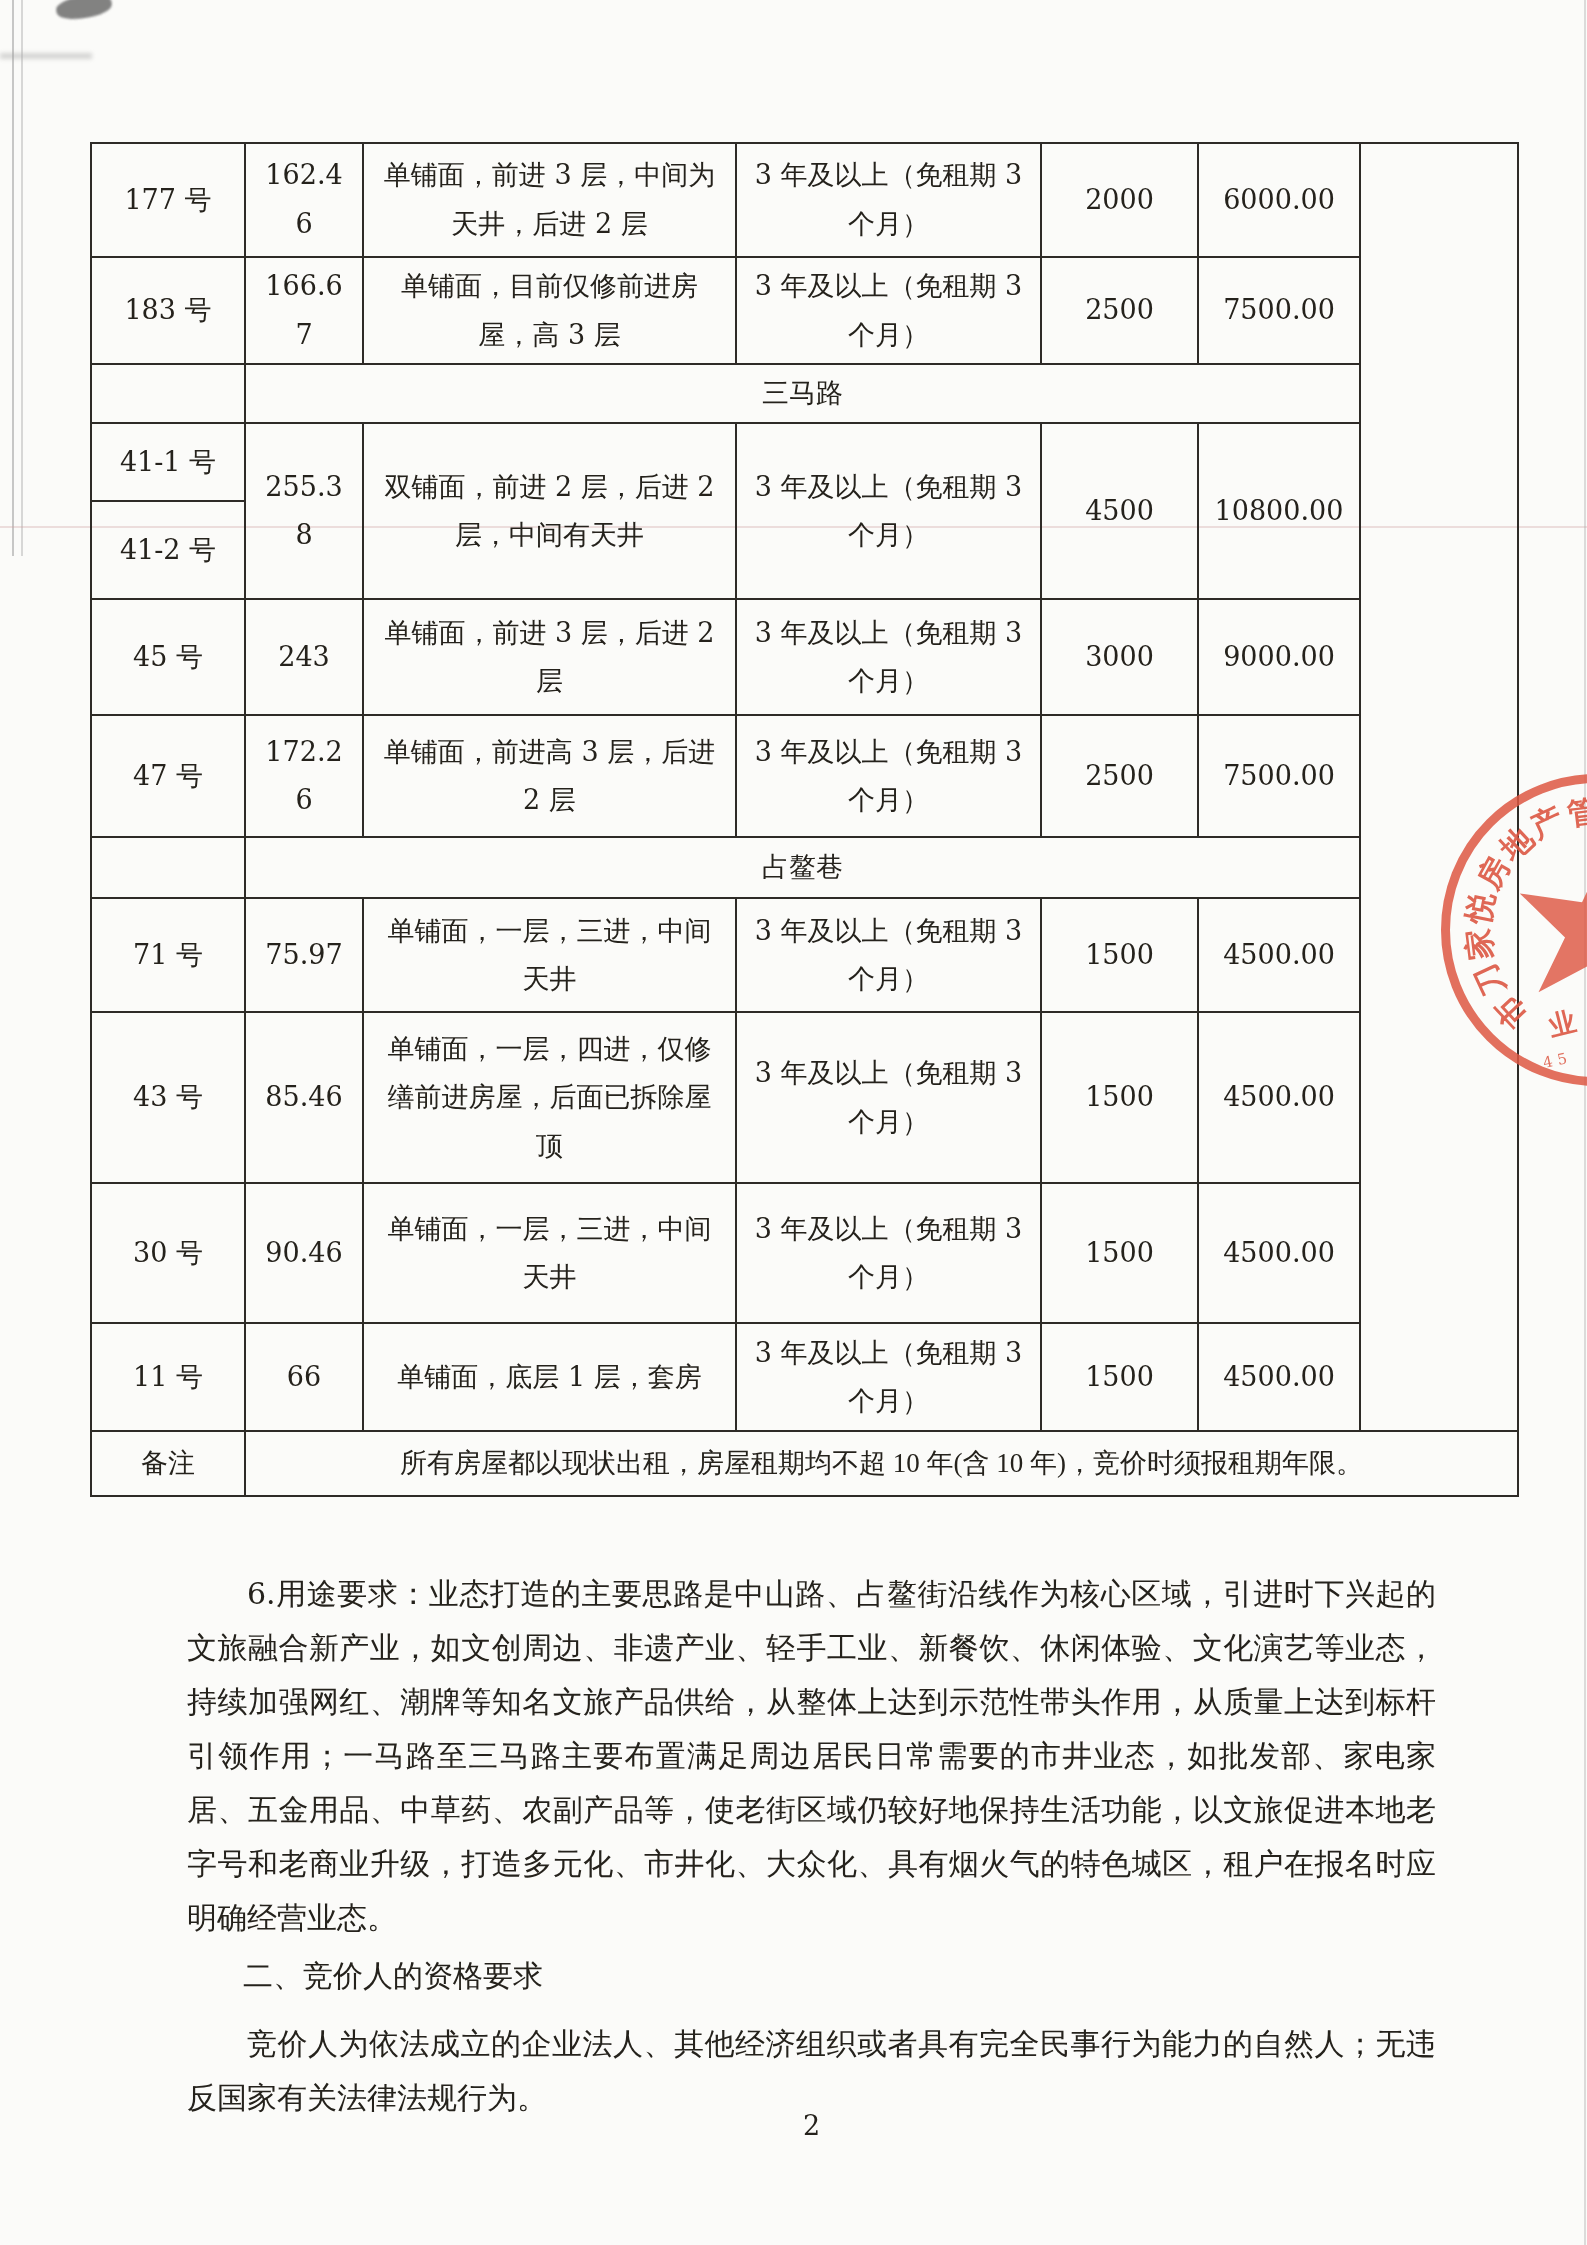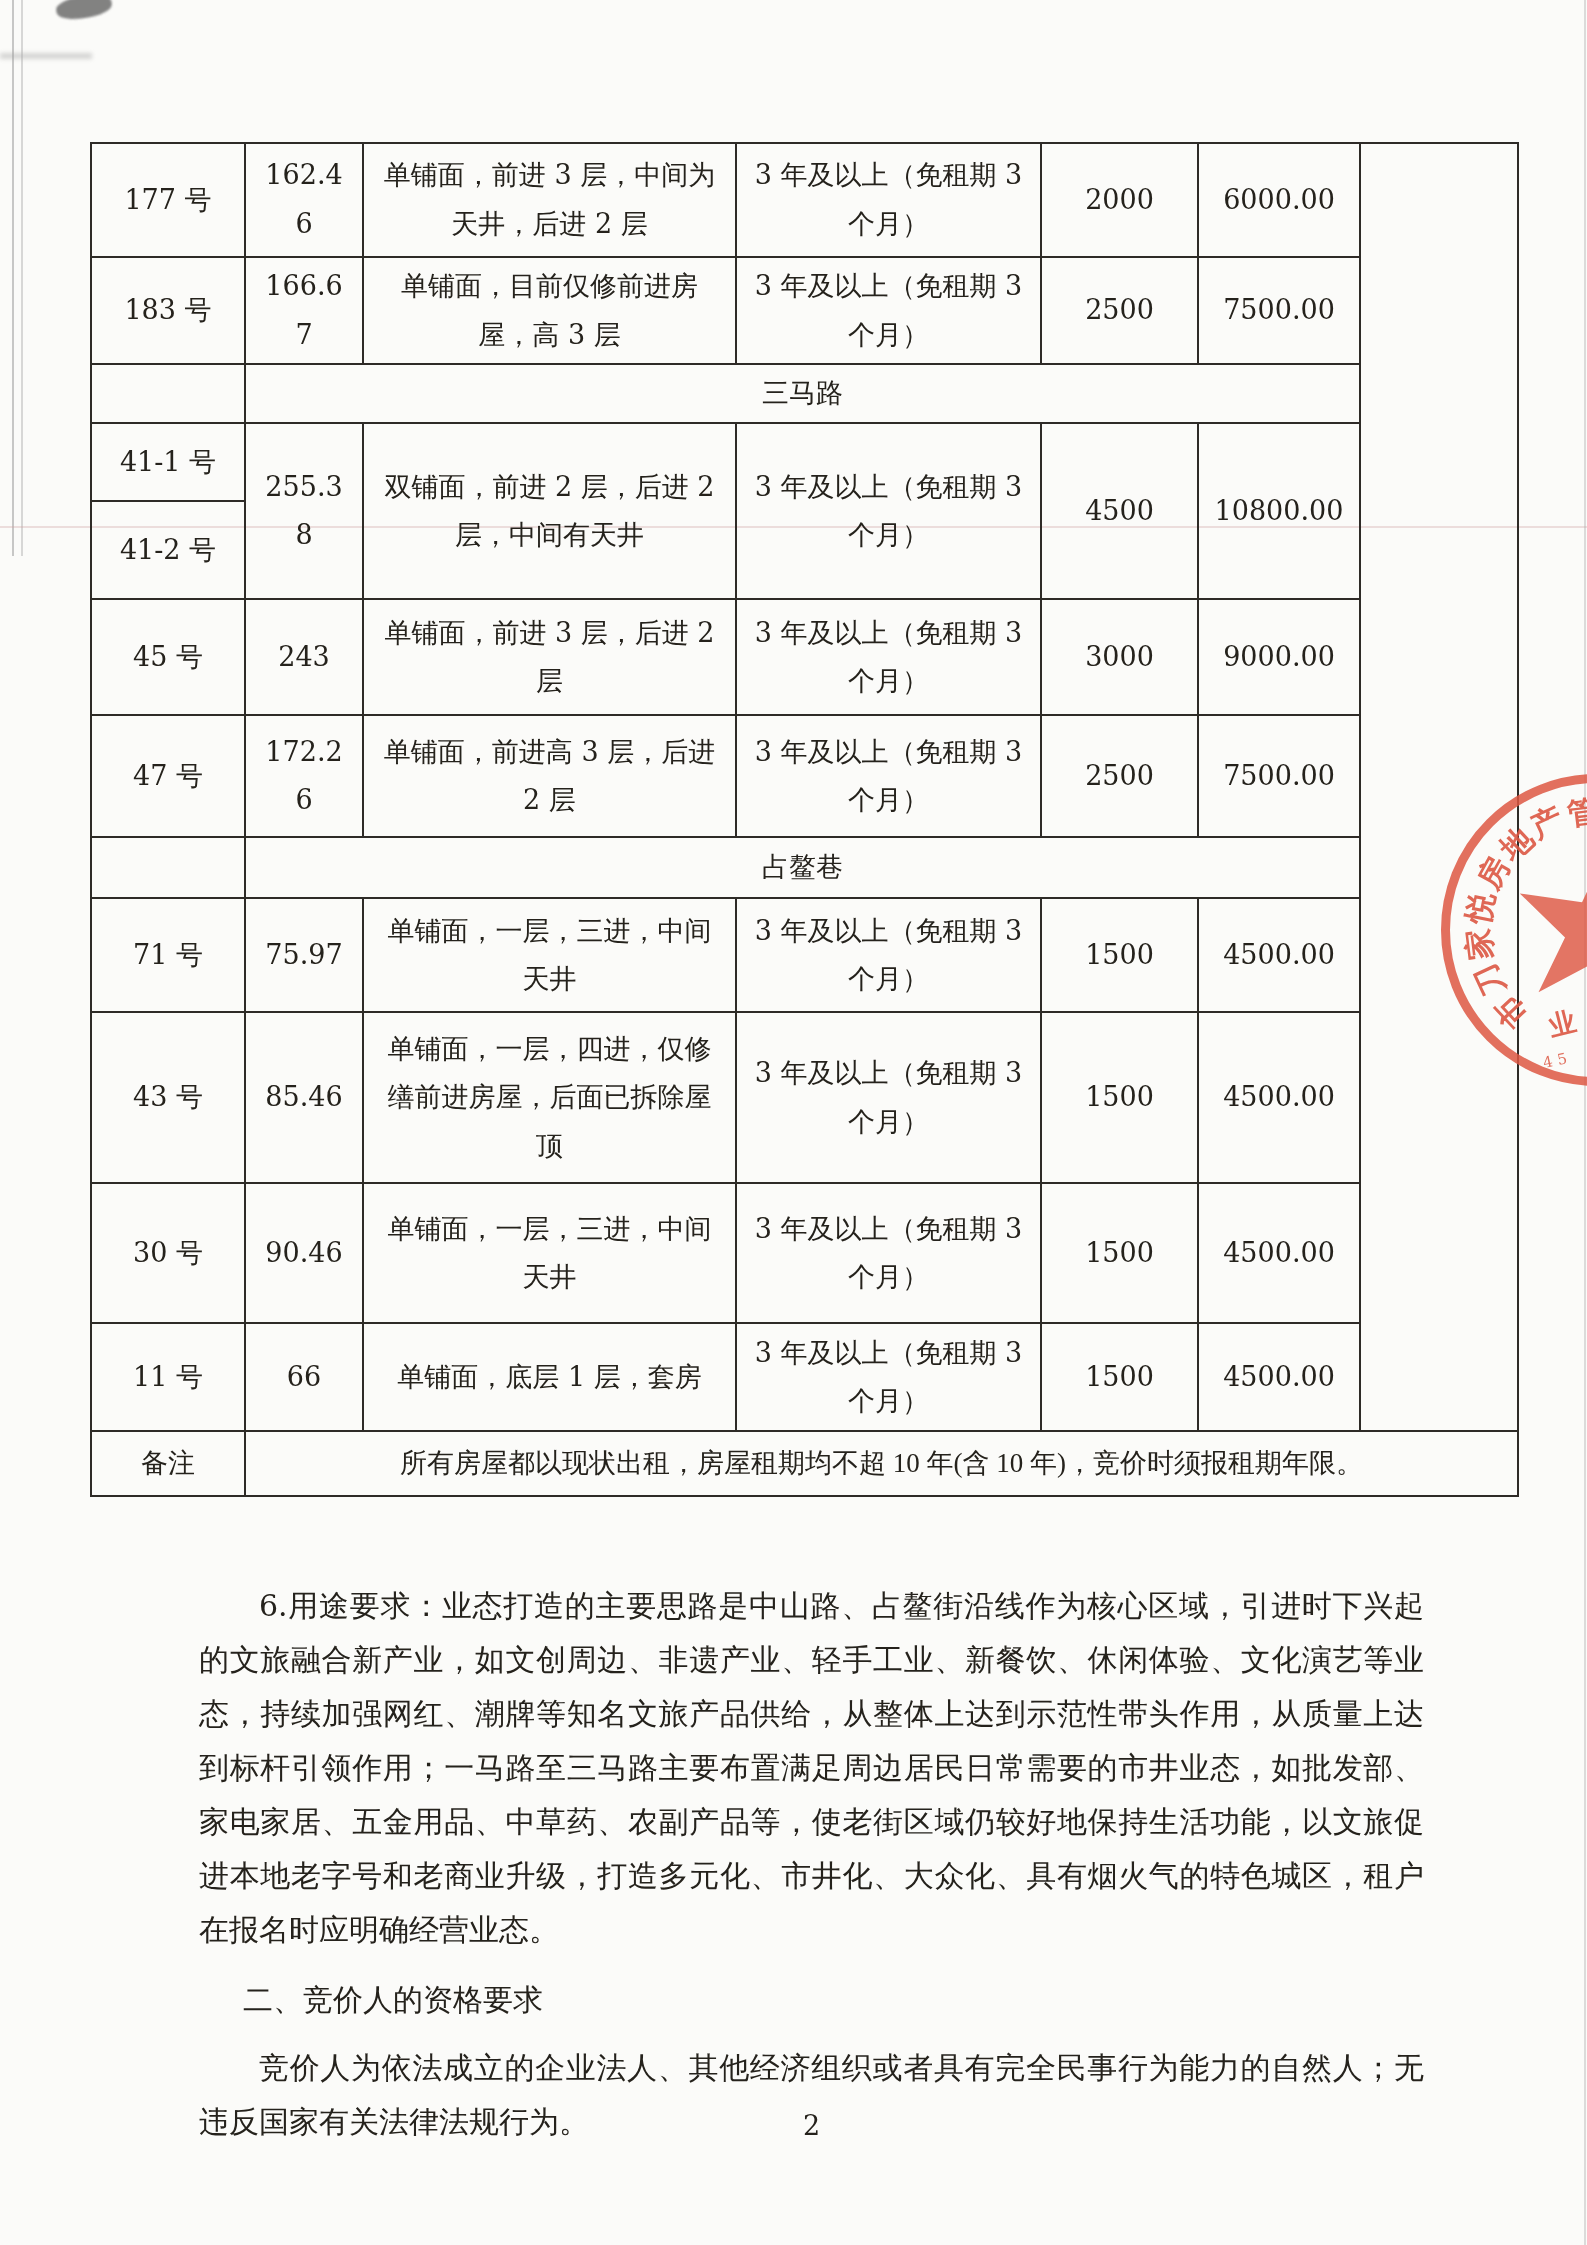--- a/index.html
+++ b/index.html
@@ -41,21 +41,21 @@
   td.c-section{text-align:left;padding-left:18px;margin-top:36px;}
   td.c-remark{text-align:left;padding-left:18px;white-space:nowrap;overflow:hidden;font-family:Liberation Serif, serif;}
   td.c-blank{padding:0;}
 
   
   .content{
     position:absolute;left:183px;top:1563px;width:1257px;
     font-size:30px;line-height:54px;
     text-align:justify;
   }
-  .content p{margin:16px;text-indent:2em;}
+  .content p{margin:4px;text-indent:2em;}
   .content p.qual{margin-top:14px;}
   .content .sec-heading{margin:0;text-indent:2em;font-size:30px;font-weight:normal;}
   .page-number{
     position:absolute;left:183px;top:2110px;width:1257px;
     text-align:center;font-size:27px;
   }
 
   
   .seal{position:absolute;left:1437px;top:770px;width:320px;height:320px;pointer-events:none;}
   .seal .ring{position:absolute;inset:4px;border:9px solid #dd5743;border-radius:50%;opacity:.85;}

